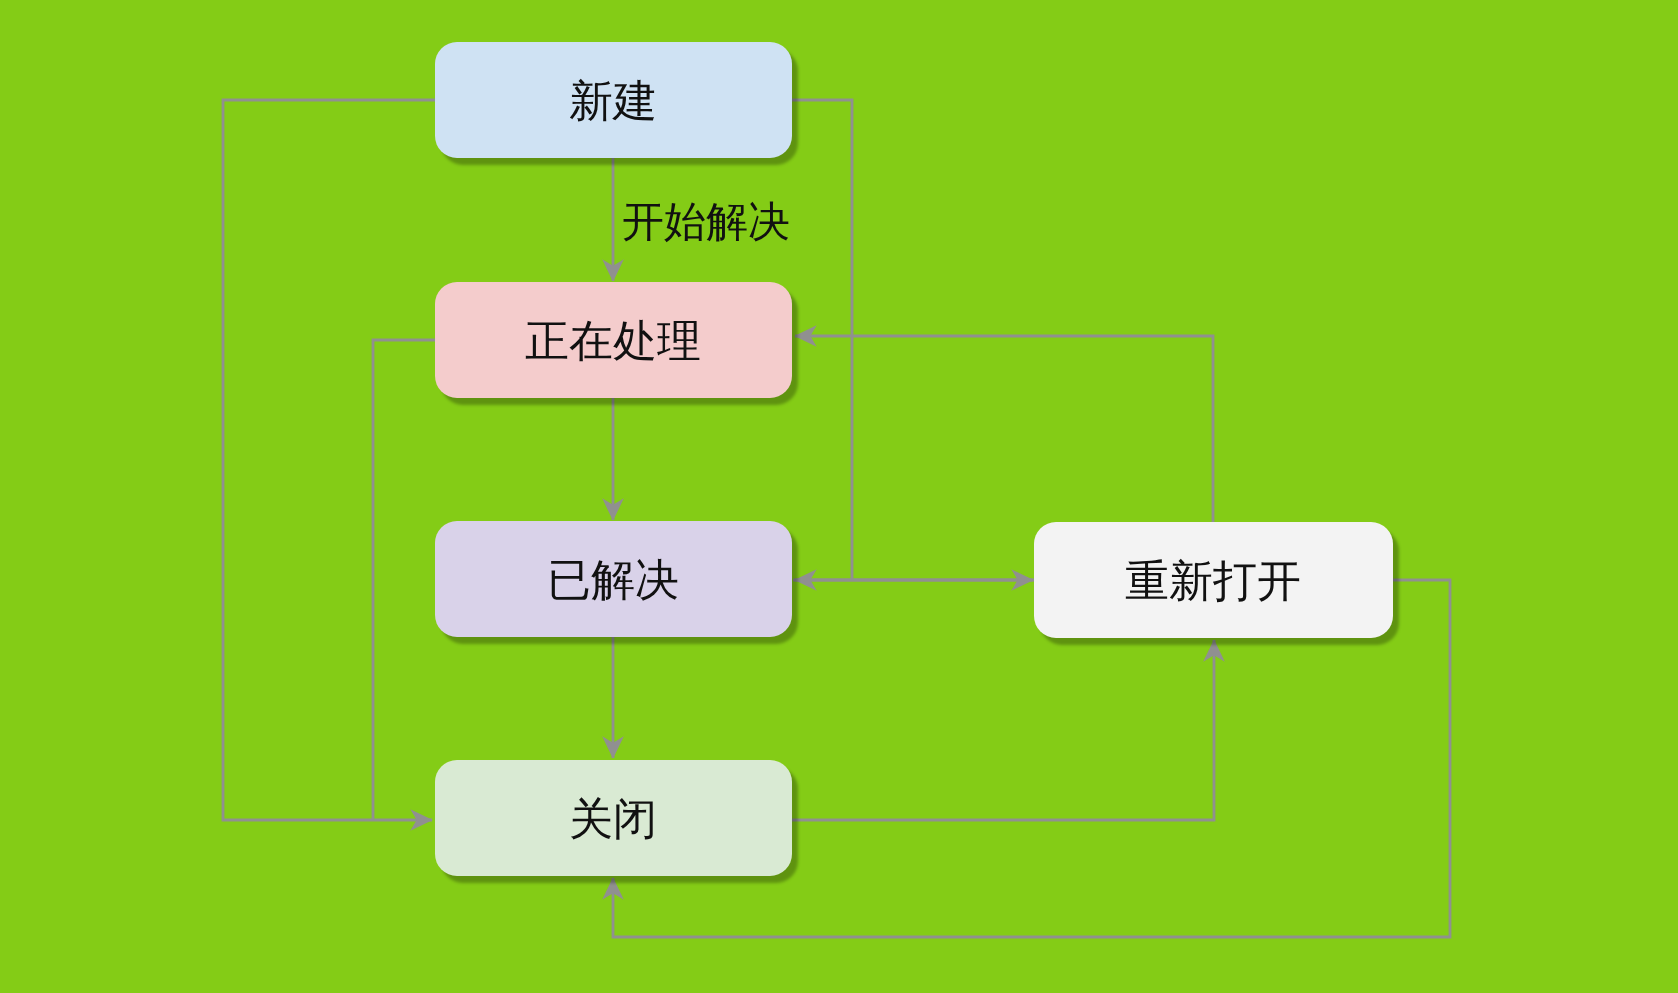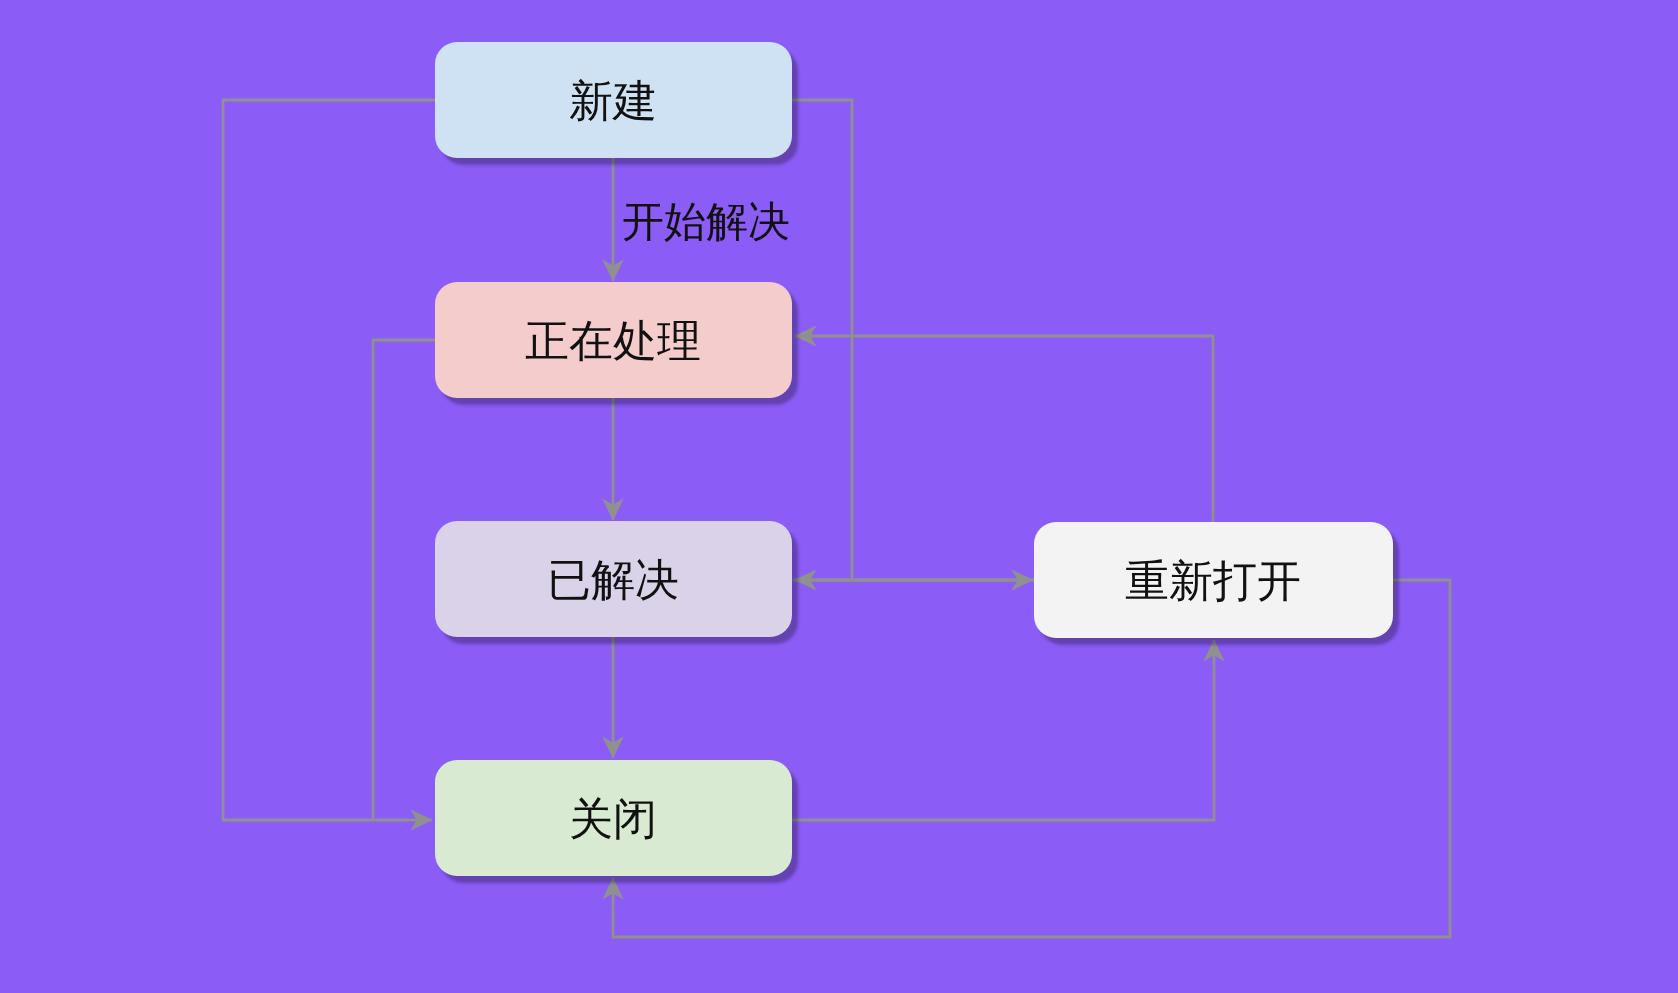--- a/index.html
+++ b/index.html
@@ -5,21 +5,21 @@
   html, body {
     margin: 0;
     padding: 0;
     background: #ffffff;
     font-family: "Liberation Sans", sans-serif;
   }
   .canvas {
     position: relative;
     width: 1678px;
     height: 993px;
-    background: #8b5cf6;
+    background: #84cc16;
     overflow: hidden;
   }
   svg { display: block; }
   .edge {
     fill: none;
     stroke-width: 2.8;
     stroke-linejoin: miter;
   }
   .node-rect {
     stroke: none;

